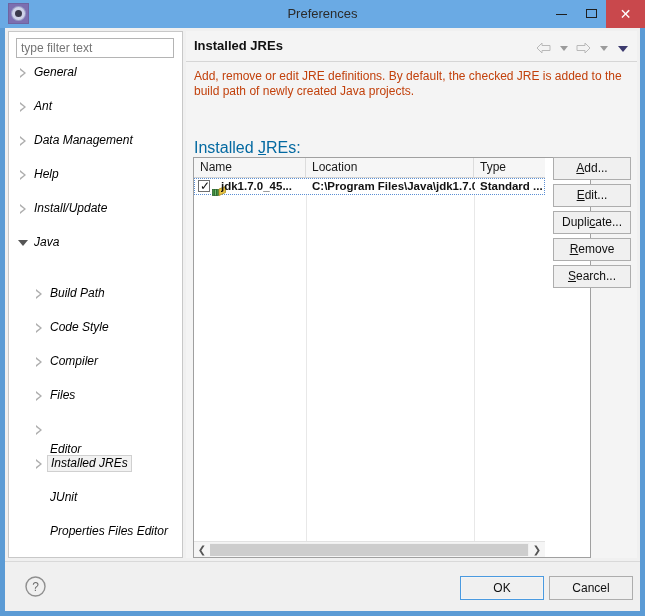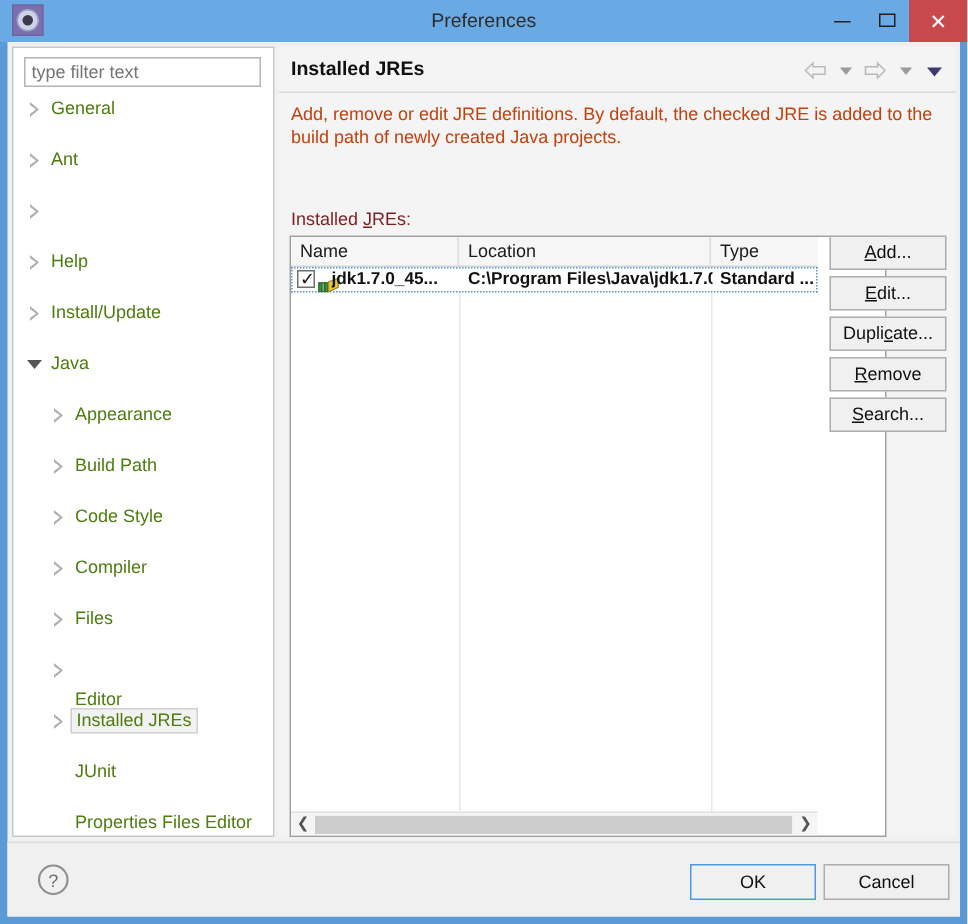--- a/index.html
+++ b/index.html
@@ -135,23 +135,24 @@
     left: 0; top: 32px;
     width: 173px;
     height: 493px;
     overflow: hidden;
   }
   .tree-item {
     position: relative;
     height: 17px;
     line-height: 17px;
     font-size: 12px;
-    color: #4d7c0f;
+    color: #000000;
     white-space: nowrap;
     cursor: default;
+    font-style: italic;
   }
   .tree-item .arrow {
     position: absolute;
     top: 5px;
     width: 8px; height: 8px;
   }
   .tree-item .arrow .tri-right-outline {
     position: absolute;
     left: 1px; top: -1px;
     width: 0; height: 0;
@@ -249,22 +250,22 @@
     position: absolute;
     left: 8px; top: 38px;
     width: 432px;
     font-size: 12px;
     color: #c2410c;
     line-height: 15px;
   }
   .list-label {
     position: absolute;
     left: 8px; top: 108px;
-    font-size: 12px;
-    color: #7f1d1d;
+    font-size: 16px;
+    color: #0369a1;
   }
   .list-label u { text-decoration: underline; }
 
   
   .table-wrap {
     position: absolute;
     left: 7px; top: 126px;
     width: 398px;
     height: 401px;
     border: 1px solid #a0a0a0;
@@ -483,47 +484,41 @@
               <span class="tri-right-outline"></span>
               <span class="tri-right-inner"></span>
             </span>
             <span class="label" style="left: 25px;">Ant</span>
           </div>
           <div class="tree-item" style="top: 34px; position: relative;">
             <span class="arrow" style="left: 10px;">
               <span class="tri-right-outline"></span>
               <span class="tri-right-inner"></span>
             </span>
+            <span class="label" style="left: 25px;">Data Management</span>
           </div>
           <div class="tree-item" style="top: 51px; position: relative;">
             <span class="arrow" style="left: 10px;">
               <span class="tri-right-outline"></span>
               <span class="tri-right-inner"></span>
             </span>
             <span class="label" style="left: 25px;">Help</span>
           </div>
           <div class="tree-item" style="top: 68px; position: relative;">
             <span class="arrow" style="left: 10px;">
               <span class="tri-right-outline"></span>
               <span class="tri-right-inner"></span>
             </span>
             <span class="label" style="left: 25px;">Install/Update</span>
           </div>
           <div class="tree-item" style="top: 85px; position: relative;">
             <span class="arrow" style="left: 10px;">
               <span class="tri-down"></span>
             </span>
             <span class="label" style="left: 25px;">Java</span>
-          </div>
-          <div class="tree-item" style="top: 102px; position: relative;">
-            <span class="arrow" style="left: 26px;">
-              <span class="tri-right-outline"></span>
-              <span class="tri-right-inner"></span>
-            </span>
-            <span class="label" style="left: 41px;">Appearance</span>
           </div>
           <div class="tree-item" style="top: 119px; position: relative;">
             <span class="arrow" style="left: 26px;">
               <span class="tri-right-outline"></span>
               <span class="tri-right-inner"></span>
             </span>
             <span class="label" style="left: 41px;">Build Path</span>
           </div>
           <div class="tree-item" style="top: 136px; position: relative;">
             <span class="arrow" style="left: 26px;">

